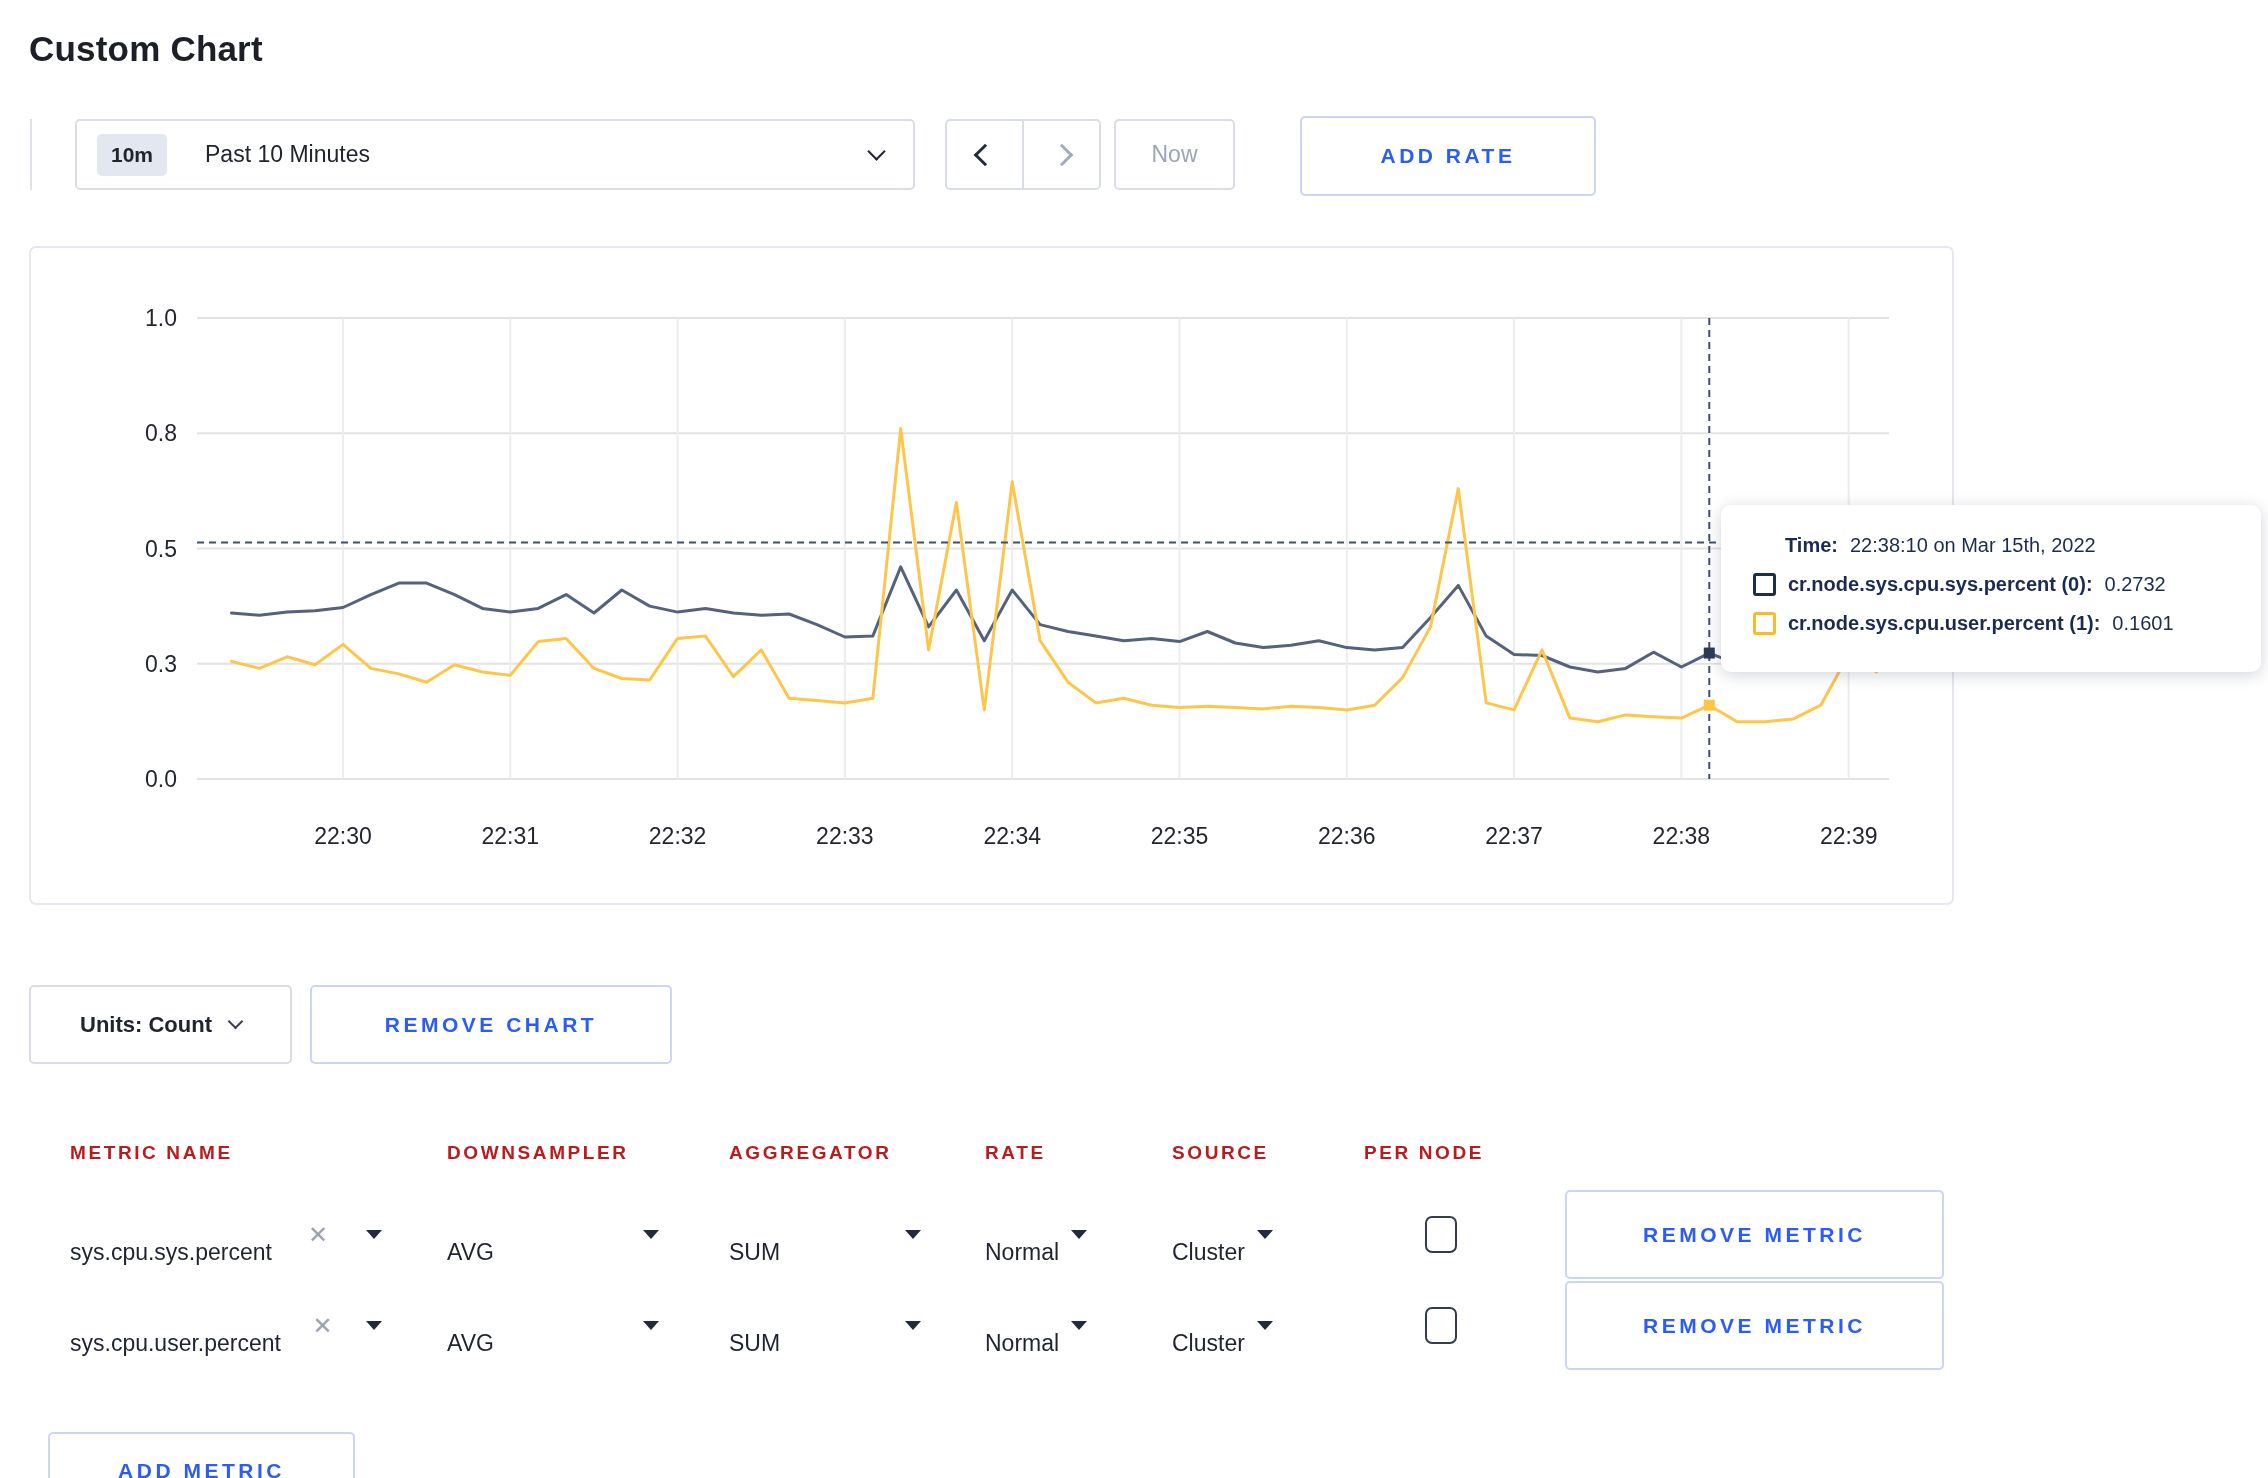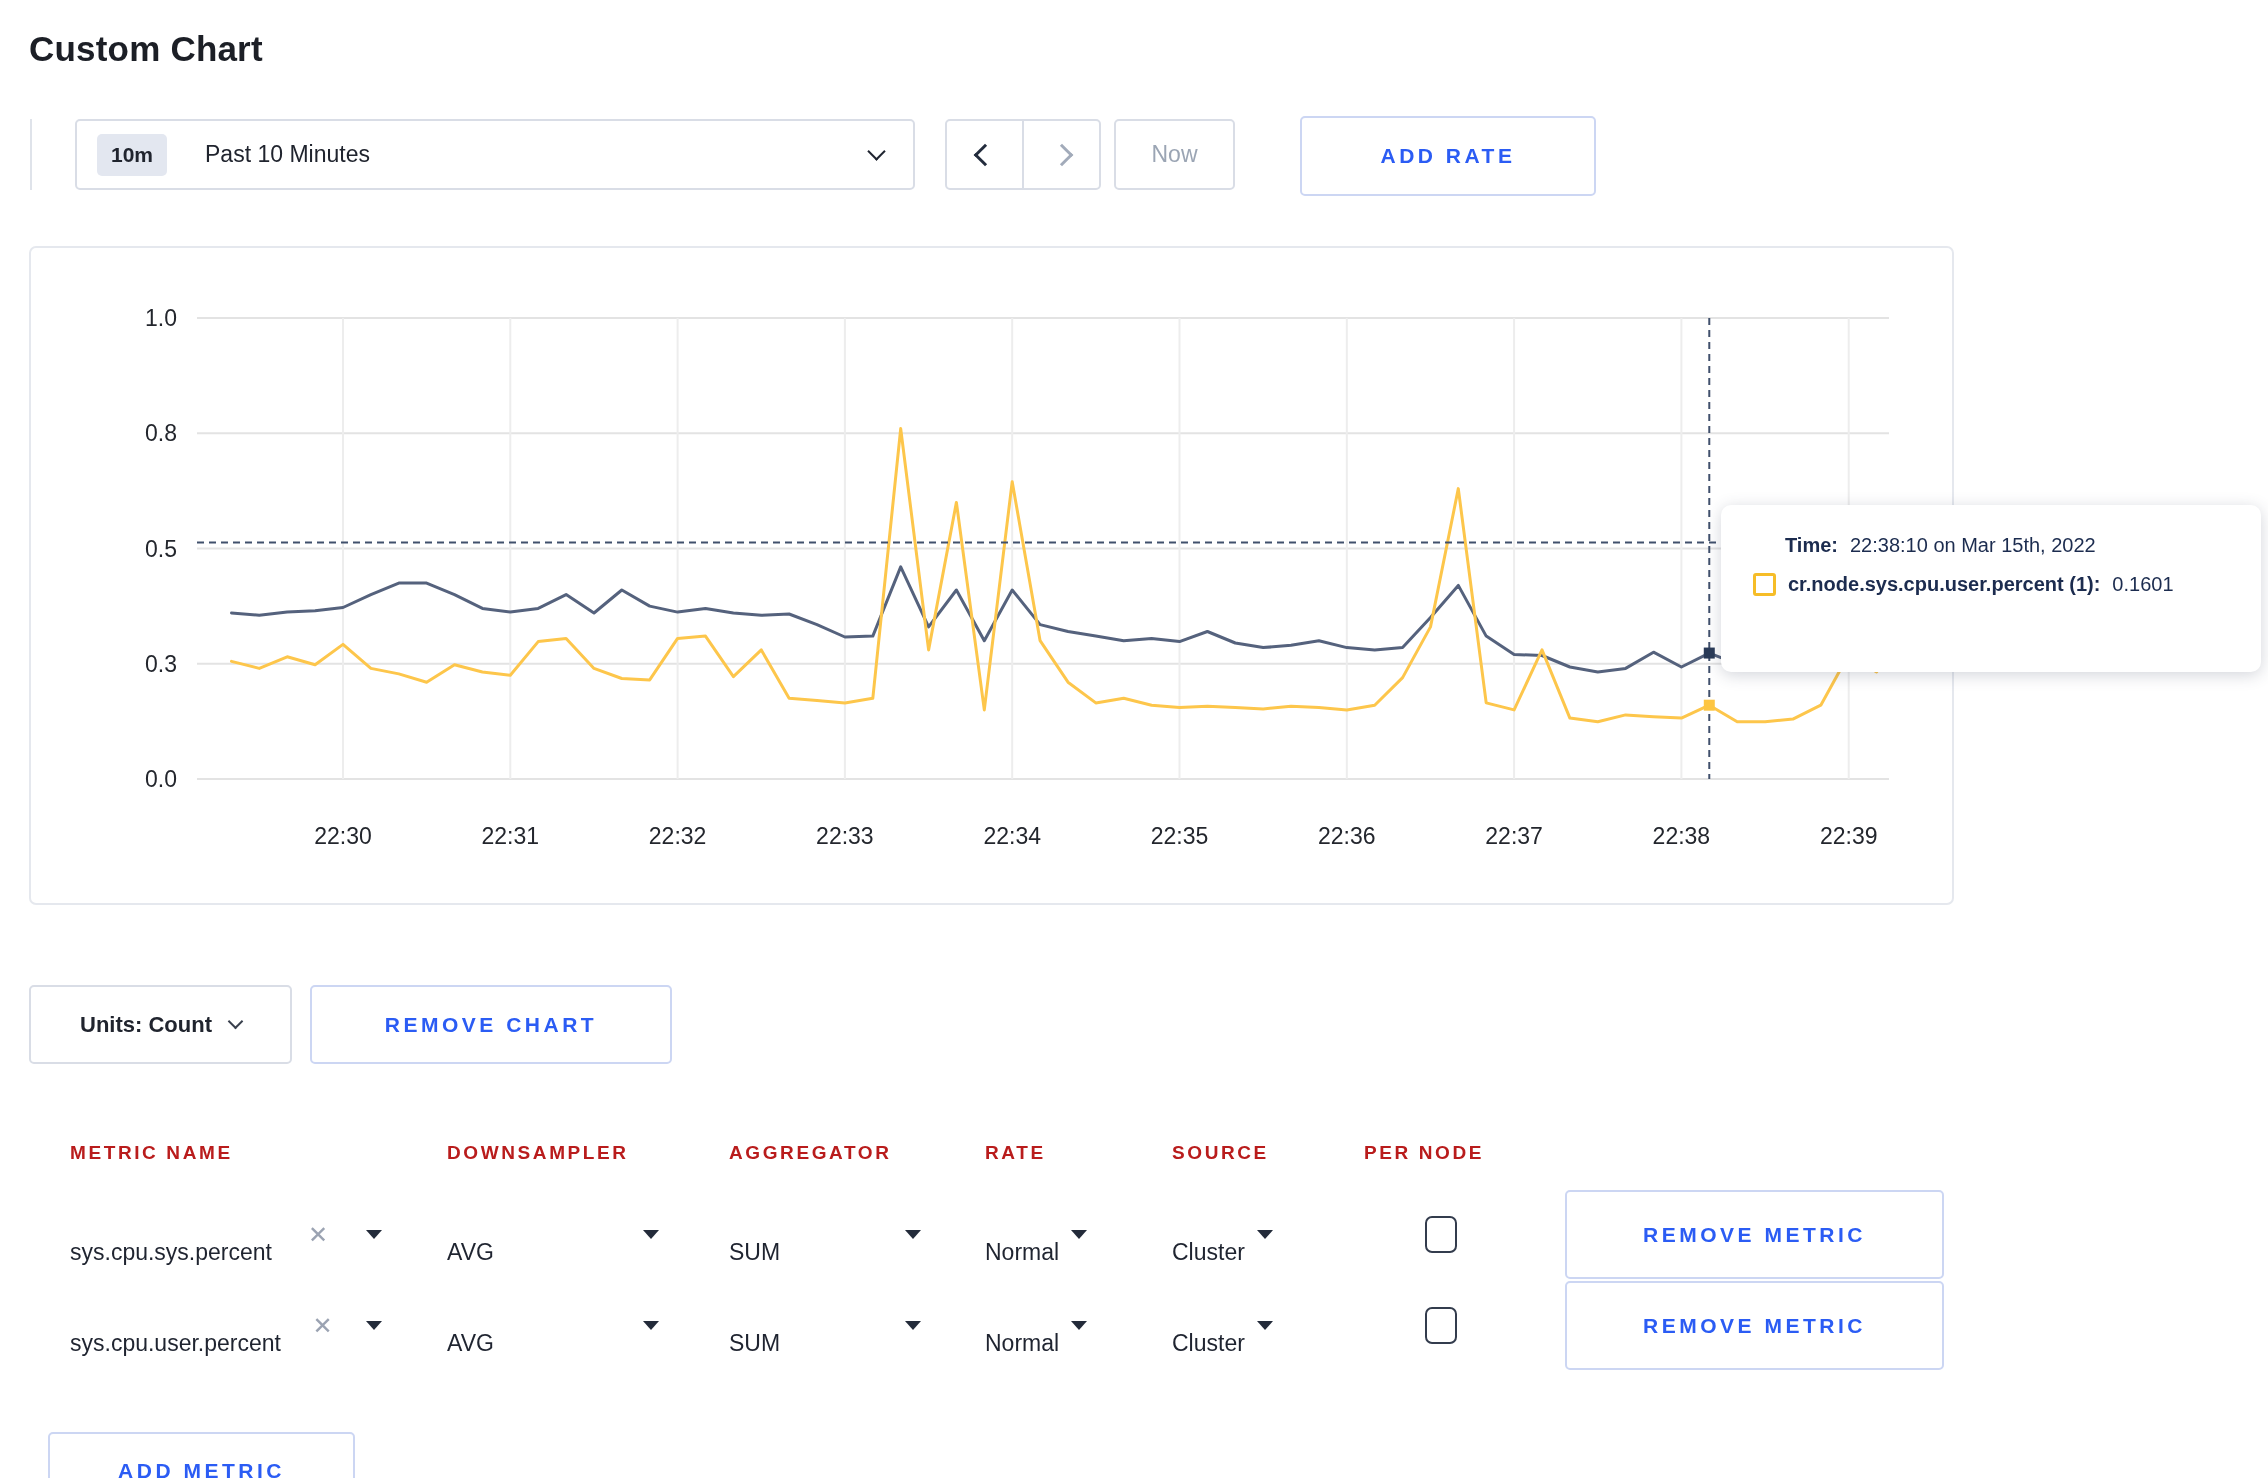--- a/index.html
+++ b/index.html
@@ -141,20 +141,25 @@
       <rect x="1672.783333333346" y="451.6939" width="11" height="11" fill="#fdc541"></rect>
     </svg>
 </div>
 
 <div class="abs tooltip">
   <div class="tt-row tt-time">
     <span class="tt-label">Time:</span>
     <span class="tt-value">22:38:10 on Mar 15th, 2022</span>
   </div>
   <div class="tt-row">
+    <span class="tt-swatch" style="border-color:#1d2c50;"></span>
+    <span class="tt-label">cr.node.sys.cpu.sys.percent (0):</span>
+    <span class="tt-value">0.2732</span>
+  </div>
+  <div class="tt-row">
     <span class="tt-swatch" style="border-color:#f6bd28;"></span>
     <span class="tt-label">cr.node.sys.cpu.user.percent (1):</span>
     <span class="tt-value">0.1601</span>
   </div>
 </div>
 
 <div class="abs units-btn">
   <span>Units: Count</span>
   <span class="chev down"></span>
 </div>

